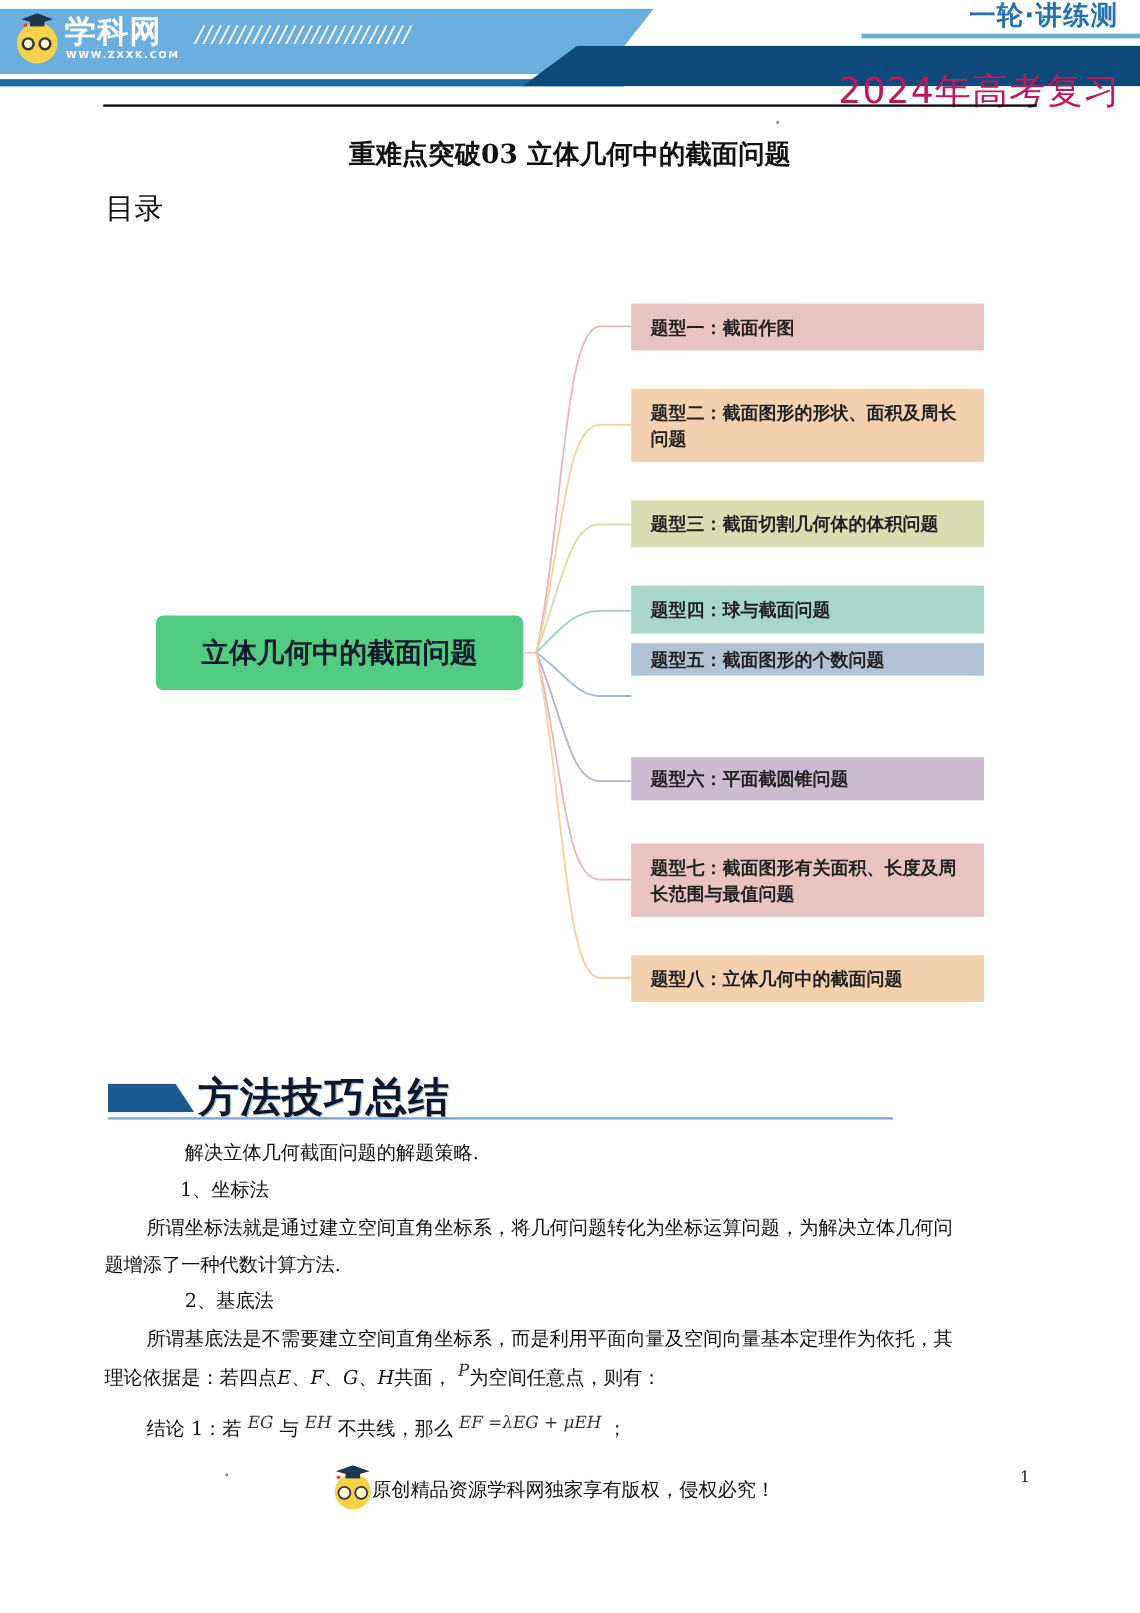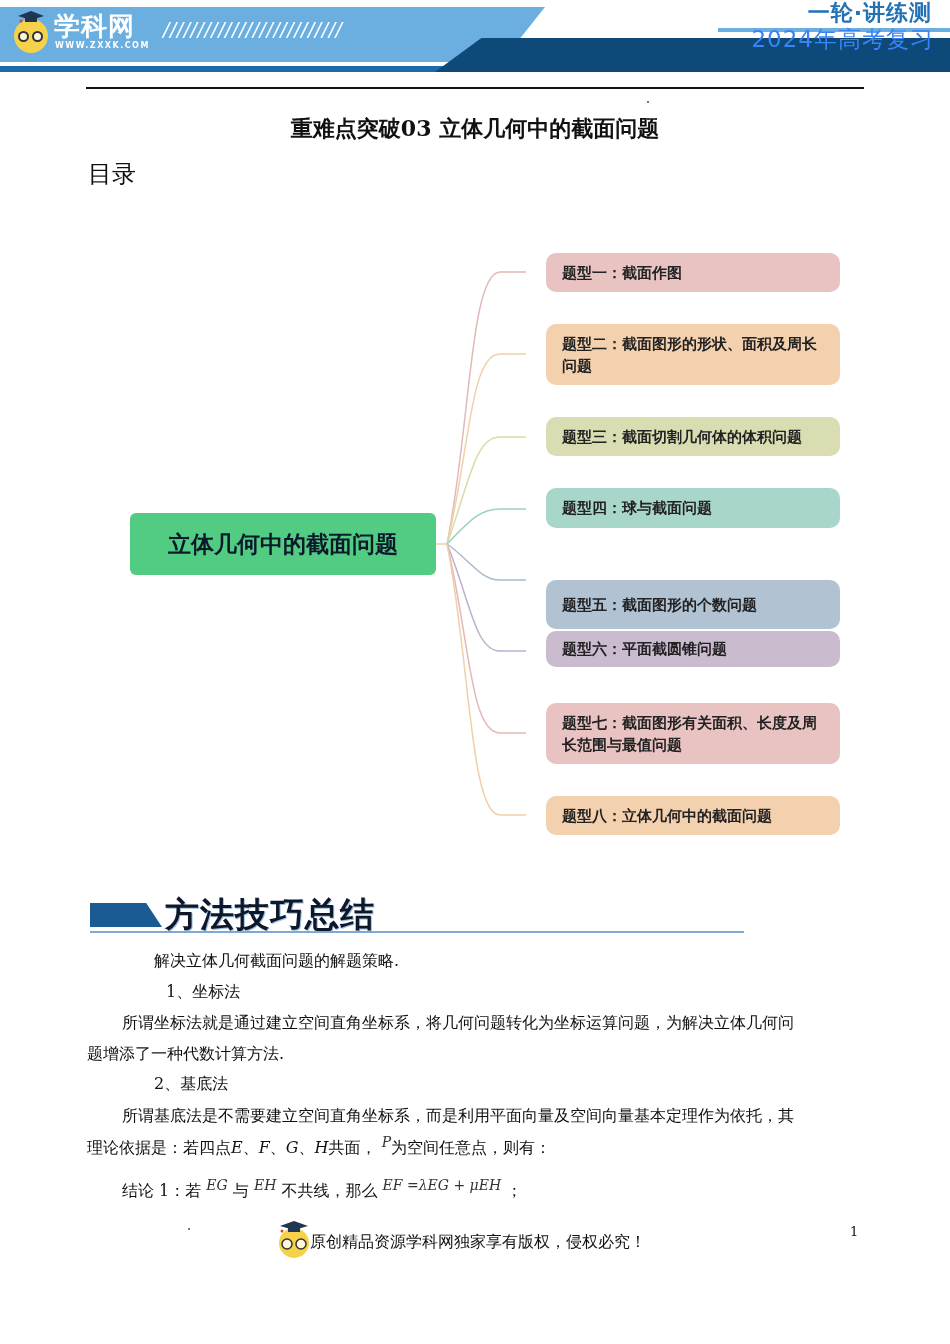--- a/index.html
+++ b/index.html
@@ -10,22 +10,22 @@
   .hdr { position: absolute; left: 0; top: 0; width: 950px; height: 75px; }
   .hdr-light { position: absolute; left: 0; top: 7px; width: 545px; height: 55px;
                background: #6aafe0; clip-path: polygon(0 0, 100% 0, 92% 100%, 0 100%); }
   .hdr-white-strip { position: absolute; left: 0; top: 62px; width: 440px; height: 5px; background: #ffffff; }
   .hdr-blue-line { position: absolute; left: 0; top: 66px; width: 520px; height: 6px; background: #1d6aa8; }
   .hdr-dark { position: absolute; left: 435px; top: 38px; width: 515px; height: 34px;
               background: #0d4a7a; clip-path: polygon(9% 0, 100% 0, 100% 100%, 0 100%); }
   .hdr-right-line { position: absolute; left: 718px; top: 28px; width: 232px; height: 4px; background: #6aafe0; }
   .hdr-series { position: absolute; right: 18px; top: -2px; font-family: "DejaVu Sans", sans-serif;
                 font-size: 22px; font-weight: bold; color: #2472b4; letter-spacing: 1px; }
-  .hdr-year { position: absolute; right: 16px; top: 24px; font-family: "DejaVu Sans", sans-serif;
-              font-size: 23px; color: #3b82f6; letter-spacing: 1px; }
+  .hdr-year { position: absolute; right: 16px; top: 56px; font-family: "DejaVu Sans", sans-serif;
+              font-size: 30px; color: #be185d; letter-spacing: 1px; }
   .logo { position: absolute; left: 14px; top: 11px; width: 150px; height: 44px; }
   .logo-face { position: absolute; left: 0; top: 8px; width: 34px; height: 34px; border-radius: 50%;
                background: #f6d24a; }
   .logo-cap { position: absolute; left: 4px; top: 0; width: 26px; height: 12px; }
   .logo-glass { position: absolute; top: 20px; width: 11px; height: 11px; border: 2px solid #333;
                 border-radius: 50%; box-sizing: border-box; background: #fff8d8; }
   .logo-name { position: absolute; left: 40px; top: -2px; font-family: "DejaVu Sans", sans-serif;
                font-size: 26px; font-weight: bold; color: #ffffff; letter-spacing: 1px; }
   .logo-url { position: absolute; left: 41px; top: 30px; font-family: "DejaVu Sans", sans-serif;
               font-size: 8px; font-weight: bold; color: #ffffff; letter-spacing: 1.5px; }
@@ -37,24 +37,24 @@
   .doc-title { position: absolute; left: 0; width: 950px; top: 114px; text-align: center;
                font-size: 22px; font-weight: bold; }
   .toc-heading { position: absolute; left: 88px; top: 158px; font-family: "DejaVu Sans", sans-serif;
                  font-size: 24px; }
 
   
   .mindmap { position: absolute; left: 0; top: 0; width: 950px; height: 880px; }
   .central { position: absolute; left: 130px; top: 513px; width: 306px; height: 62px; border-radius: 6px;
              background: #52cc82; display: flex; align-items: center; justify-content: center;
              font-family: "DejaVu Sans", sans-serif; font-size: 23px; font-weight: bold; color: #0b1a2b; }
-  .node { position: absolute; left: 526px; width: 294px; border-radius: 10px; box-sizing: border-box;
+  .node { position: absolute; left: 526px; width: 294px; border-radius: 0; box-sizing: border-box;
           padding: 0 14px 0 16px; display: flex; align-items: center;
           font-family: "DejaVu Sans", sans-serif; font-size: 15px; font-weight: bold; color: #222;
-          line-height: 22px; margin-left: 20px; }
+          line-height: 22px; }
   .node span { display: block; }
 
   
   .sec-block { position: absolute; left: 90px; top: 903px; width: 72px; height: 24px; background: #1b5b94;
                clip-path: polygon(0 0, 78% 0, 100% 100%, 0 100%); }
   .sec-title { position: absolute; left: 165px; top: 892px; font-size: 34px; font-weight: bold;
                color: #0f172a; letter-spacing: 1px; text-shadow: 1px 1px 0 #9cc0e2; }
   .sec-line { position: absolute; left: 90px; top: 931px; width: 654px; height: 2px; background: #7fa9d3; }
 
   
@@ -125,40 +125,40 @@
   </div>
   <div class="node" style="top:324px;height:61px;background:#f3d1af">
     <span style="white-space:normal">题型二：截面图形的形状、面积及周长问题</span>
   </div>
   <div class="node" style="top:417px;height:39px;background:#d9ddb1">
     <span>题型三：截面切割几何体的体积问题</span>
   </div>
   <div class="node" style="top:488px;height:40px;background:#a9d6ca">
     <span>题型四：球与截面问题</span>
   </div>
-  <div class="node" style="top:580px;height:49px;background:#b1c2d3">
+  <div class="node" style="top:536px;height:27px;background:#b1c2d3">
     <span>题型五：截面图形的个数问题</span>
   </div>
   <div class="node" style="top:631px;height:36px;background:#cbbbcf">
     <span>题型六：平面截圆锥问题</span>
   </div>
   <div class="node" style="top:703px;height:61px;background:#e8c3c2">
     <span style="white-space:normal">题型七：截面图形有关面积、长度及周长范围与最值问题</span>
   </div>
   <div class="node" style="top:796px;height:39px;background:#f3d1af">
     <span>题型八：立体几何中的截面问题</span>
   </div>
 </div>
 
 <div class="sec-block"></div>
 <div class="sec-title">方法技巧总结</div>
 <div class="sec-line"></div>
 
 <div class="p b" style="left:122px;top:950px">解决立体几何截面问题的解题策略.</div>
-<div class="p b" style="left:134px;top:981px">1、坐标法</div>
+<div class="p b" style="left:118px;top:981px">1、坐标法</div>
 <div class="p" style="left:122px;top:1012px">所谓坐标法就是通过建立空间直角坐标系，将几何问题转化为坐标运算问题，为解决立体几何问</div>
 <div class="p" style="left:87px;top:1043px">题增添了一种代数计算方法.</div>
 <div class="p b" style="left:122px;top:1073px">2、基底法</div>
 <div class="p" style="left:122px;top:1105px">所谓基底法是不需要建立空间直角坐标系，而是利用平面向量及空间向量基本定理作为依托，其</div>
 <div class="p" style="left:87px;top:1137px">
   <span>理论依据是：若四点</span><span class="m">E</span><span>、</span><span class="m">F</span><span>、</span><span class="m">G</span><span>、</span><span class="m">H</span><span>共面，</span>
   <span class="sup">P</span><span>为空间任意点，则有：</span>
 </div>
 <div class="p" style="left:122px;top:1180px">
   <span>结论 1：若</span>

